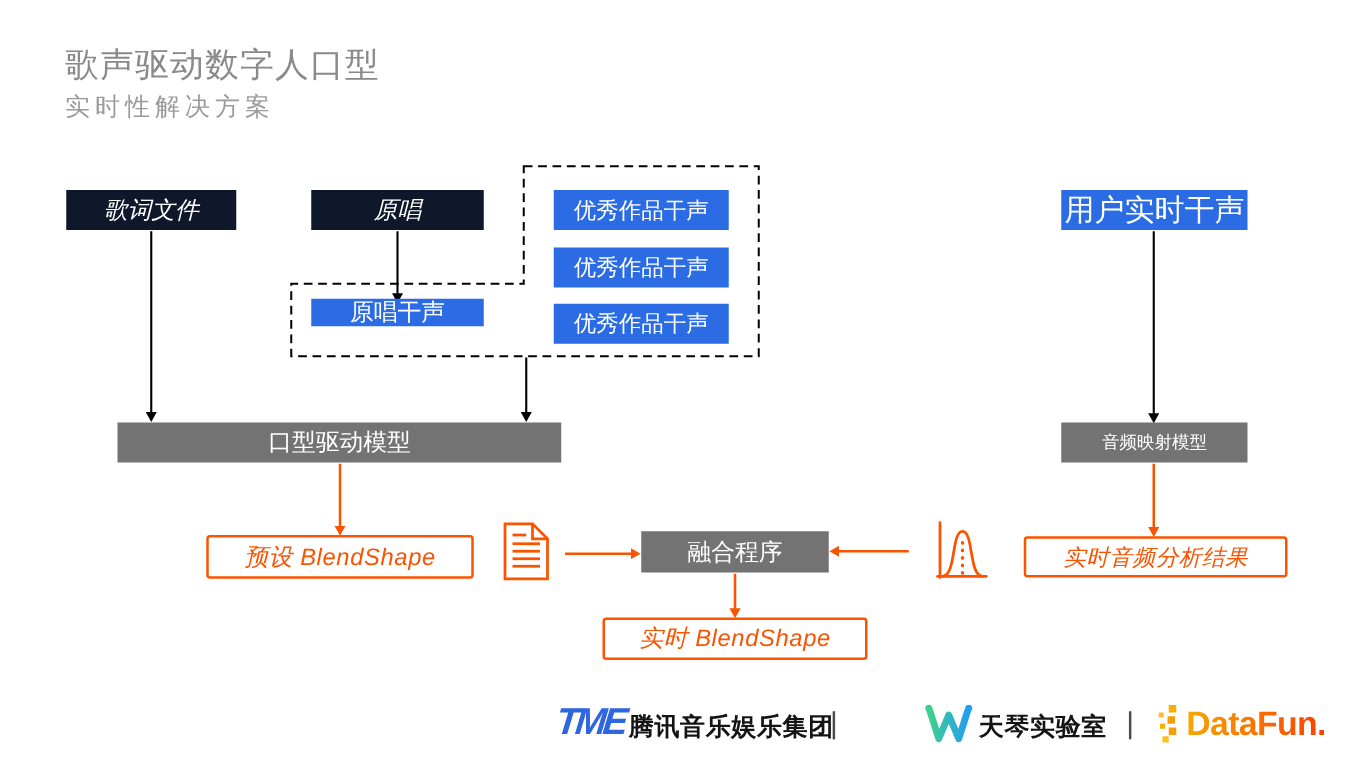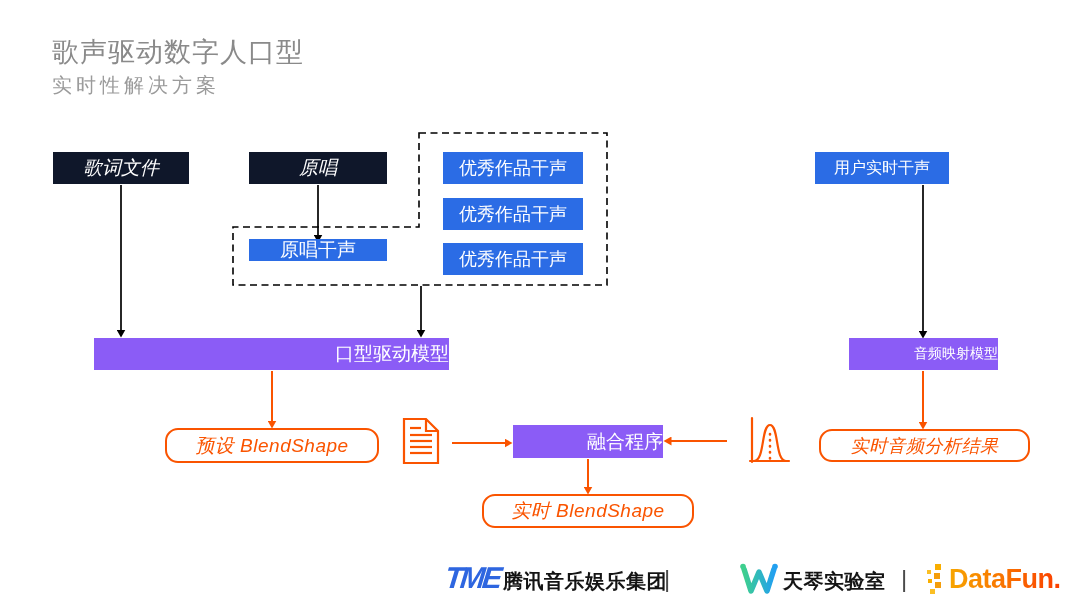--- a/index.html
+++ b/index.html
@@ -6,22 +6,22 @@
   .stage{position:relative;width:1080px;height:608px;background:#ffffff;overflow:hidden;
          font-family:"Liberation Sans","DejaVu Sans",sans-serif;}
   .title{position:absolute;left:52px;top:34px;font-size:27px;font-weight:500;
          color:#8a8a8a;letter-spacing:1px;}
   .subtitle{position:absolute;left:52px;top:72px;font-size:20px;color:#9b9b9b;letter-spacing:4px;}
   .overlay{position:absolute;left:0;top:0;}
   .bx{position:absolute;box-sizing:border-box;display:flex;align-items:center;justify-content:center;
       font-size:19px;color:#fff;white-space:nowrap;}
   .green{background:#0f172a;font-style:italic;}
   .blue{background:#2b6ce5;}
-  .orange{background:#8b5cf6;justify-content:flex-end;}
-  .outline{background:#fff;border:2px solid #fa5400;border-radius:13px;color:#fa5400;
+  .orange{background:#737373;}
+  .outline{background:#fff;border:2px solid #fa5400;border-radius:3px;color:#fa5400;
            font-style:italic;font-size:19px;letter-spacing:.5px;}
   .footer-item{position:absolute;white-space:nowrap;}
   .cn-logo-text{font-size:20px;font-weight:700;color:#141414;letter-spacing:.5px;}
   .sep{font-size:24px;color:#4a4a4a;font-weight:400;}
   .tme-text{font-size:30px;font-weight:900;font-style:italic;color:#2e66e0;
             letter-spacing:-3px;transform:skewX(-6deg);display:inline-block;}
   .datafun-wrap{display:flex;align-items:center;}
   .datafun-text{font-size:27px;font-weight:800;color:#f75c00;letter-spacing:-0.5px;
       background:linear-gradient(90deg,#f7a600,#fb3d00);
       -webkit-background-clip:text;background-clip:text;-webkit-text-fill-color:transparent;}
@@ -96,21 +96,21 @@
   </div>
 
   <div class="bx blue" style="left:443px;top:243px;width:140px;height:32px;font-size:18px;">
     <span>优秀作品干声</span>
   </div>
 
   <div class="bx blue" style="left:249px;top:239px;width:138px;height:22px;">
     <span>原唱干声</span>
   </div>
 
-  <div class="bx blue" style="left:815px;top:152px;width:134px;height:32px;font-size:16px;">
+  <div class="bx blue" style="left:849px;top:152px;width:149px;height:32px;font-size:24px;">
     <span>用户实时干声</span>
   </div>
 
   <div class="bx orange" style="left:94px;top:338px;width:355px;height:32px;">
     <span>口型驱动模型</span>
   </div>
 
   <div class="bx orange" style="left:849px;top:338px;width:149px;height:32px;font-size:14px;">
     <span>音频映射模型</span>
   </div>

